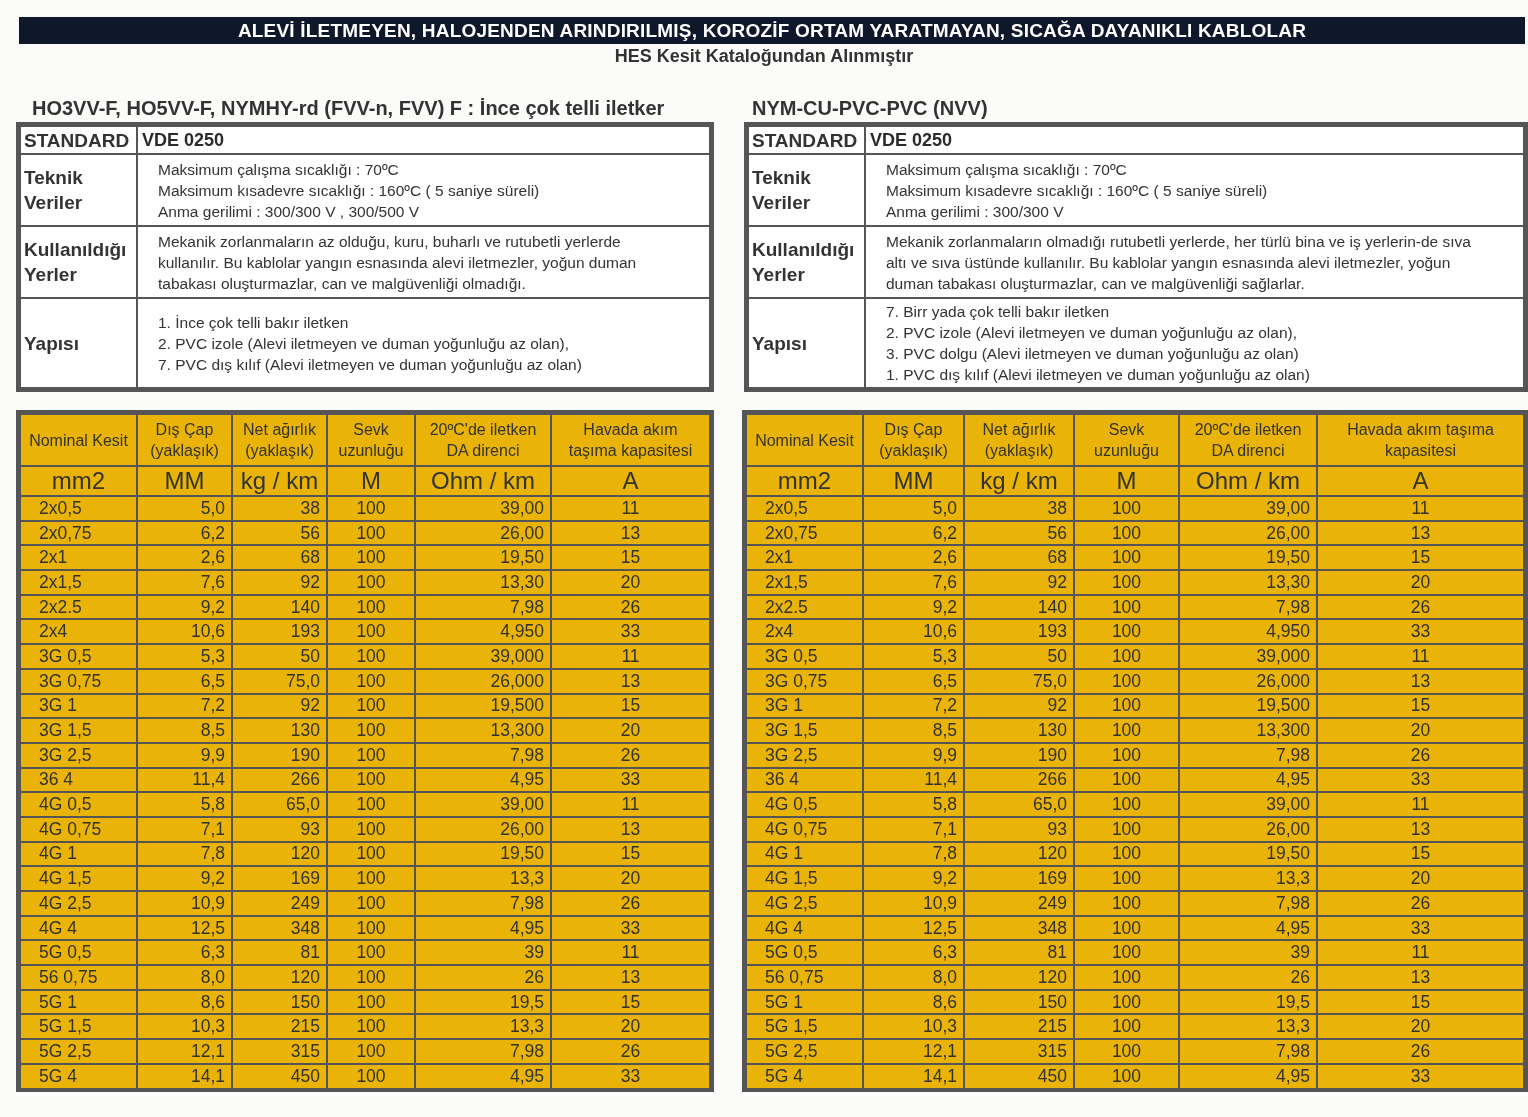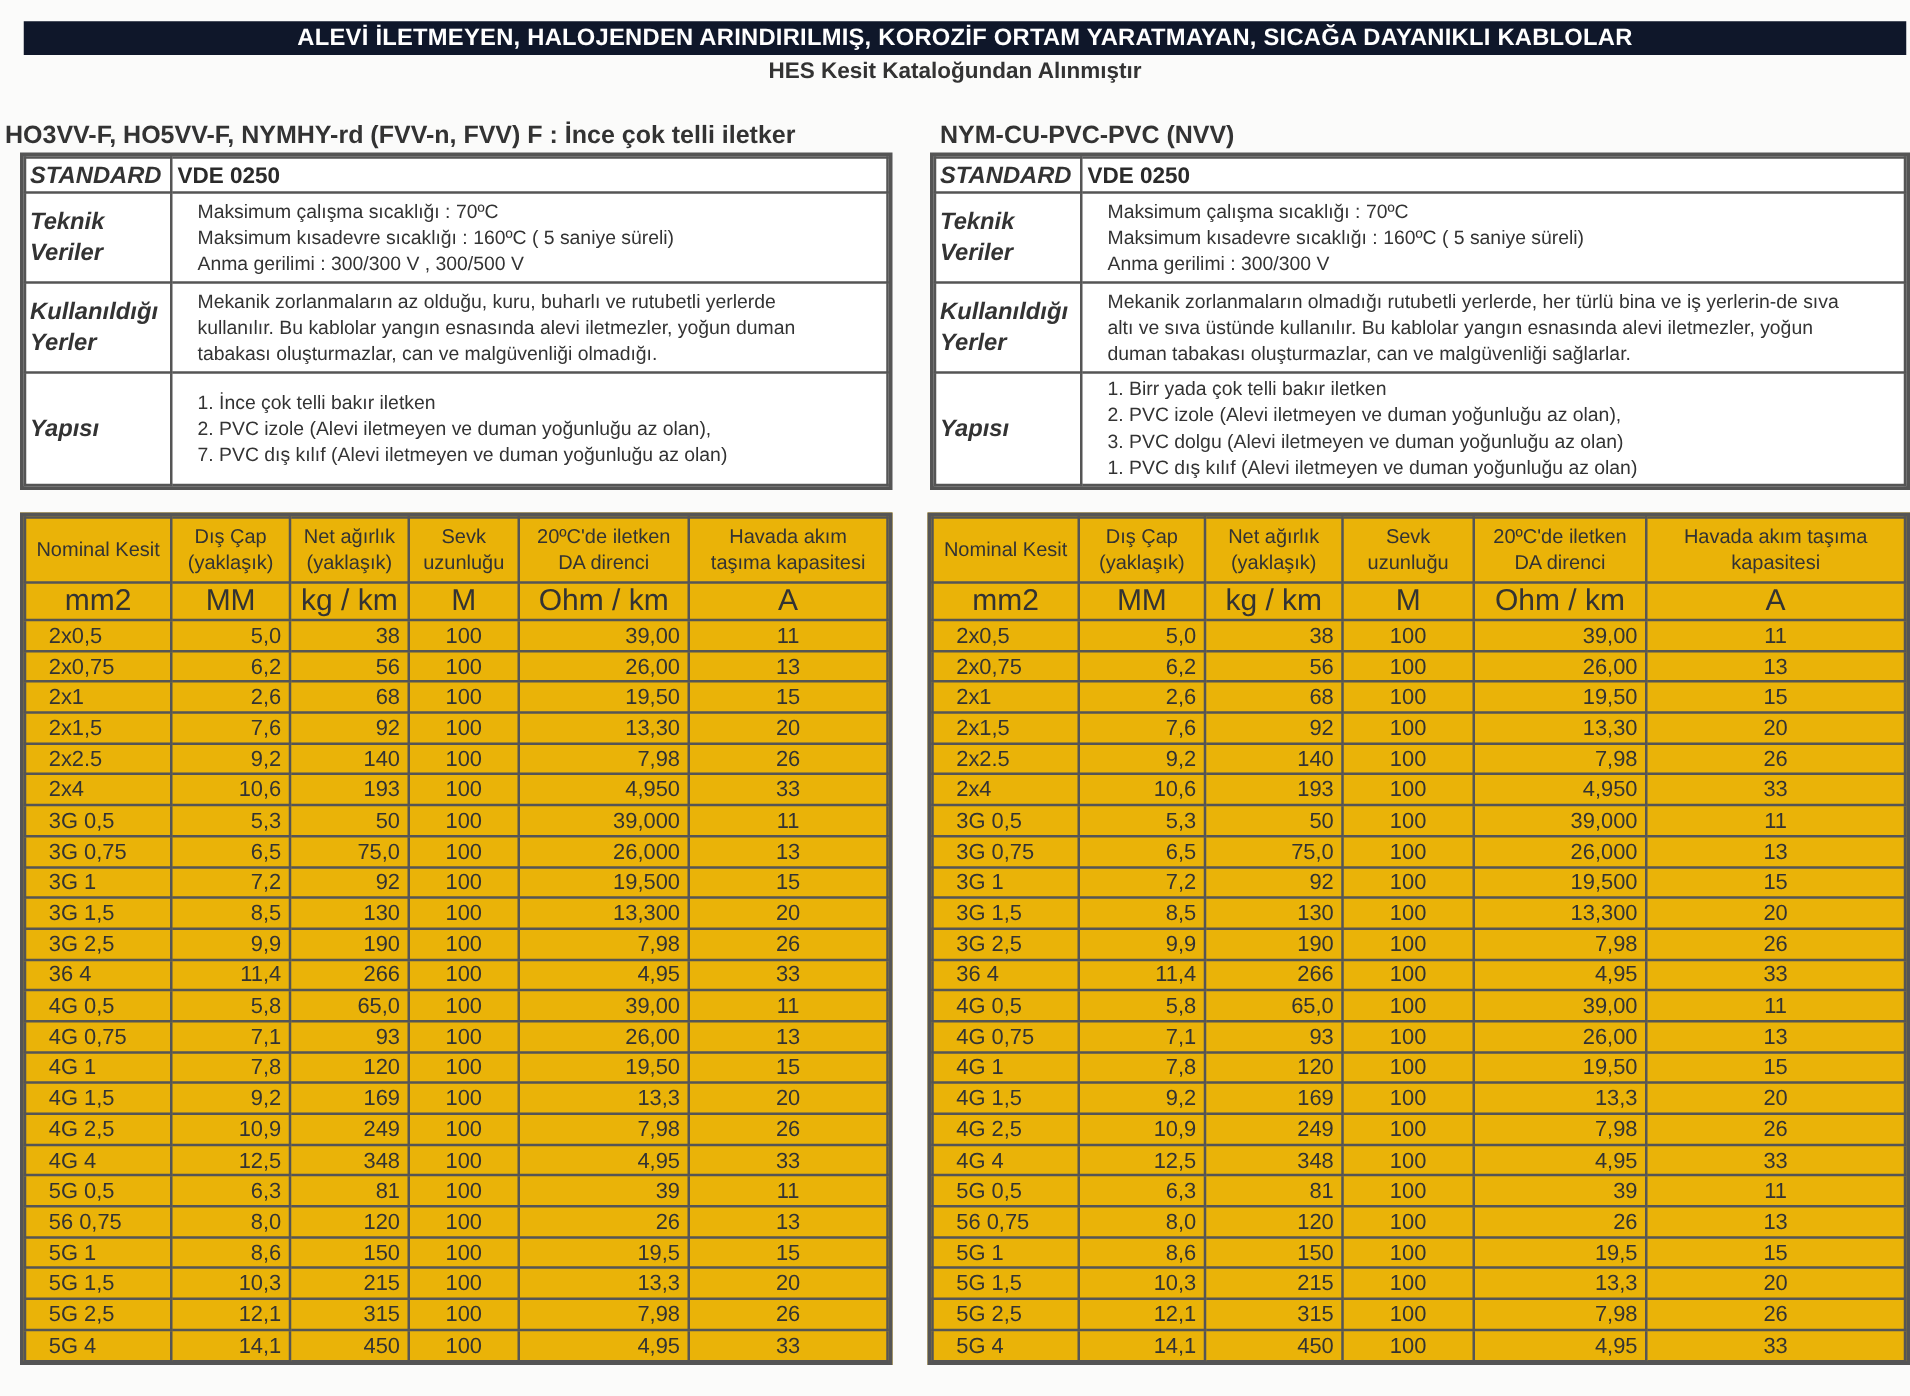--- a/index.html
+++ b/index.html
@@ -17,21 +17,21 @@
     font-weight:bold; font-size:18px; color:#333;
   }
   .section-title {
     position:absolute; font-weight:bold; font-size:20px; color:#333; top:97px;
   }
   .info {
     position:absolute; border:3px solid #555; border-collapse:collapse; background:#fff;
   }
   .info table { border-collapse:collapse; width:100%; height:100%; }
   .info td { border:2px solid #555; vertical-align:middle; padding:0 4px; }
-  .info td.lbl { font-weight:bold; font-size:19px; color:#333; line-height:25px; padding-left:3px;font-style:italic; }
+  .info td.lbl { font-weight:bold; font-size:19px; color:#333; line-height:25px; padding-left:3px; }
   .info td.txt { font-size:15.5px; color:#333; line-height:21px; padding-left:20px; }
   .info td.std { font-weight:bold; font-size:18px; }
   .data {
     position:absolute; border:3px solid #555; background:#eab308;
   }
   .data table { border-collapse:collapse; width:100%; height:100%; }
   .data td, .data th {
     border:2px solid #555; font-size:17.5px; color:#333; padding:0 6px; font-weight:normal;
   }
   .data th { font-size:16px; line-height:21px; text-align:center; }
@@ -39,21 +39,21 @@
   .data td.c0 { text-align:left; padding-left:18px; }
   .data td.r { text-align:right; }
   .data td.c { text-align:center; }
 </style>
 </head>
 <body>
 
 <div class="banner">ALEVİ İLETMEYEN, HALOJENDEN ARINDIRILMIŞ, KOROZİF ORTAM YARATMAYAN, SICAĞA DAYANIKLI KABLOLAR</div>
 <div class="subtitle">HES Kesit Kataloğundan Alınmıştır</div>
 
-<div class="section-title" style="left:4px;text-align:center;">HO3VV-F, HO5VV-F, NYMHY-rd (FVV-n, FVV)  F : İnce çok telli iletker</div>
+<div class="section-title" style="left:32px;text-align:center;">HO3VV-F, HO5VV-F, NYMHY-rd (FVV-n, FVV)  F : İnce çok telli iletker</div>
 
 <div class="info" style="left:16px; top:122px; width:692px; height:264px;">
   <table>
     <tbody>
         <tr style="height:28px;">
       <td class="lbl" style="width:108px;">STANDARD</td>
       <td class="std">VDE 0250</td>
     </tr>
     <tr style="height:72px;">
       <td class="lbl"><span>Teknik</span><br><span>Veriler</span></td>
@@ -329,21 +329,21 @@
       <td class="lbl"><span>Kullanıldığı</span><br><span>Yerler</span></td>
       <td class="txt">
         <div>Mekanik zorlanmaların olmadığı rutubetli yerlerde, her türlü bina ve iş yerlerin-de sıva</div>
         <div>altı ve sıva üstünde kullanılır. Bu kablolar yangın esnasında alevi iletmezler, yoğun</div>
         <div>duman tabakası oluşturmazlar, can ve malgüvenliği sağlarlar.</div>
       </td>
     </tr>
     <tr>
       <td class="lbl">Yapısı</td>
       <td class="txt">
-        <div>1. Birr yada çok telli bakır iletken</div>
+        <div>7. Birr yada çok telli bakır iletken</div>
         <div>2. PVC izole (Alevi iletmeyen ve duman yoğunluğu az olan),</div>
         <div>3. PVC dolgu (Alevi iletmeyen ve duman yoğunluğu az olan)</div>
         <div>1. PVC dış kılıf (Alevi iletmeyen ve duman yoğunluğu az olan)</div>
       </td>
     </tr>
   </tbody>
     </table>
 </div>
 
 <div class="data" id="right-data" style="left:742px; top:410px; width:780px; height:676px;">

